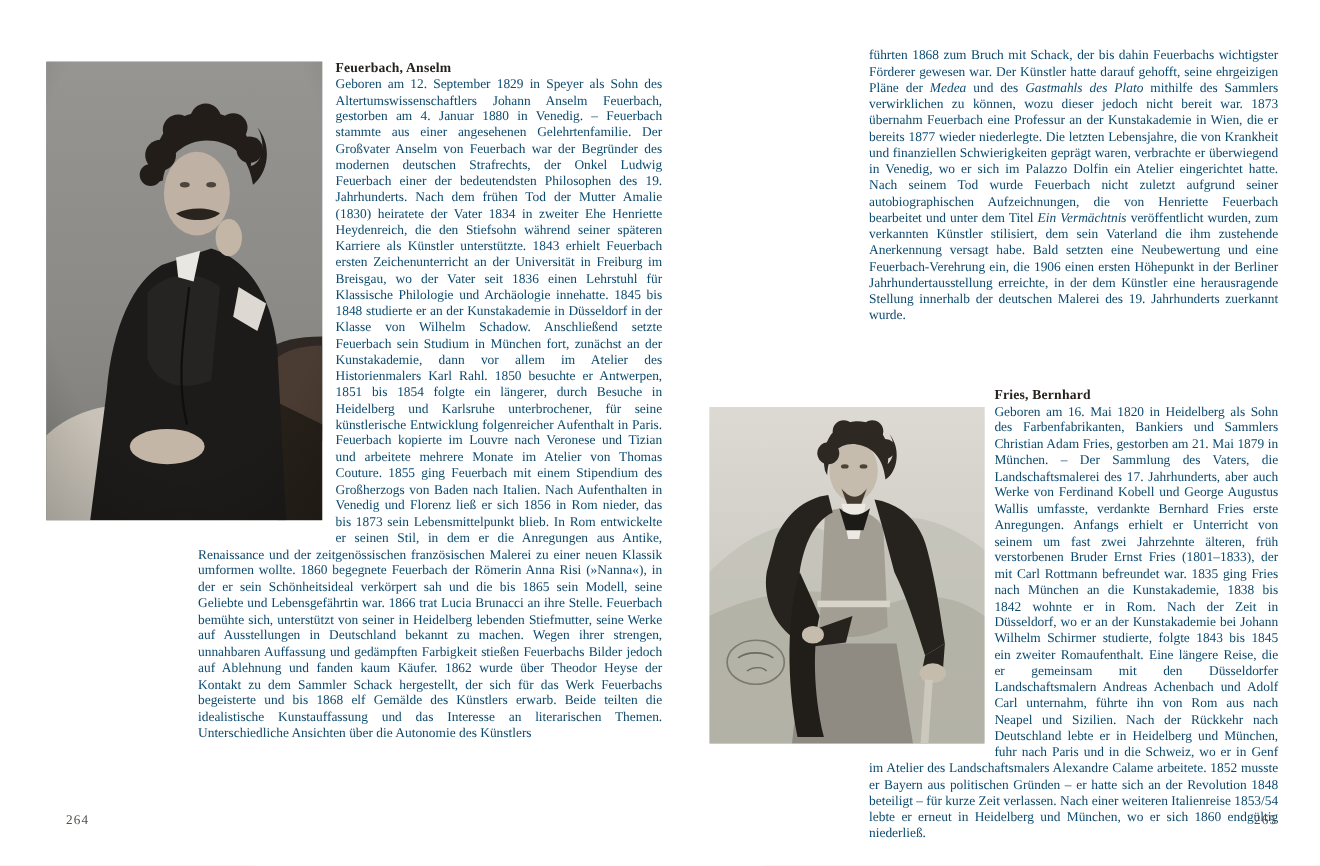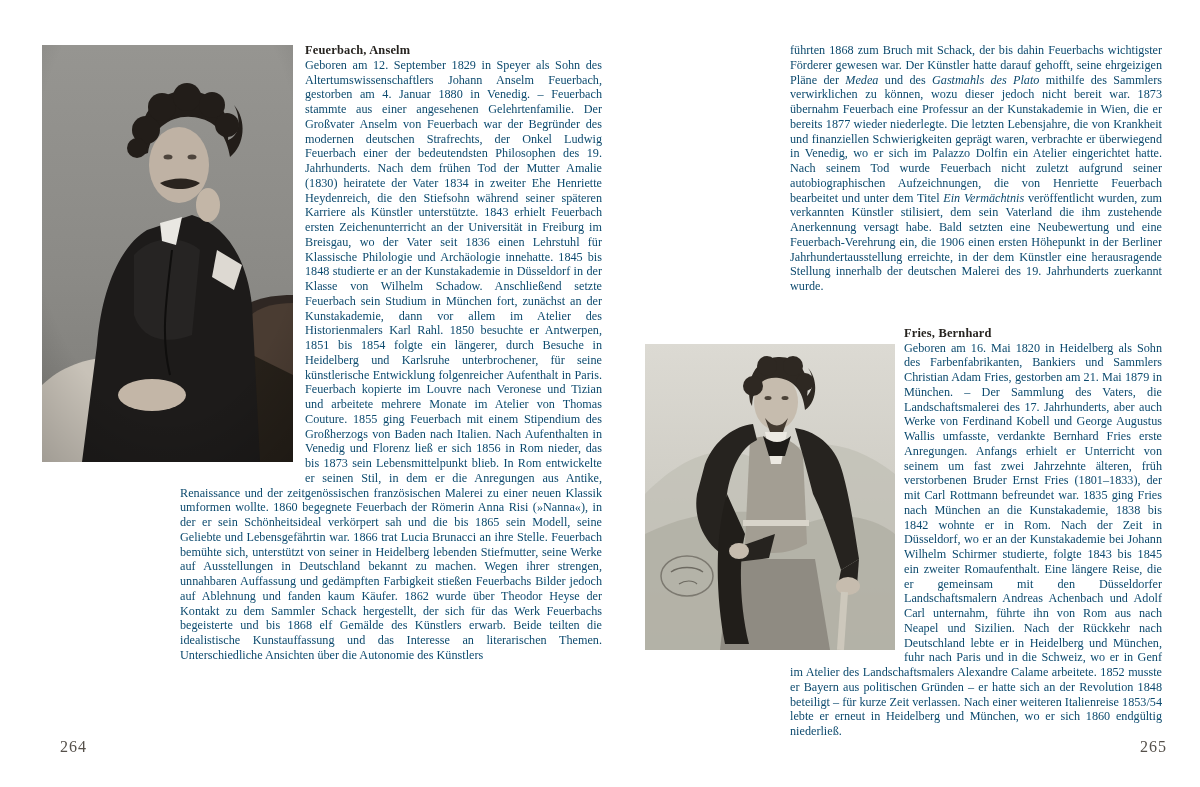--- a/index.html
+++ b/index.html
@@ -2,21 +2,21 @@
 <html lang="de"><head>
 <meta charset="utf-8">
 <style>
   html, body { margin:0; padding:0; }
   body { background:#e8e8e8; font-family:"Liberation Serif", "DejaVu Serif", serif; }
   #spread {
     position:relative; width:1200px; height:787px; background:#ffffff;
     overflow:hidden; color:#332f2b;
   }
   .text-col { font-size:12.2px; line-height:14.75px; }
-  .col-left  { position:absolute; left:180px; top:43px; width:422px; }
+  .col-left  { position:absolute; left:180px; top:54px; width:422px; }
   .col-right { position:absolute; left:790px; top:43px; width:372px; }
   .entry-heading {
     font-size:12.4px; line-height:14.75px; font-weight:bold; margin:0; padding:0;
     color:#26231f; letter-spacing:.2px;
   }
   .body-text {
     margin:0; text-align:justify; hyphens:auto; -webkit-hyphens:auto;
     color:#0c4a6e;
   }
   .it { font-style:italic; }
@@ -25,23 +25,23 @@
     float:left; width:251px; height:417px;
     margin:2px 12px 16px -138px;
     background:#8c8c8c;
   }
   .photo-fries {
     float:left; width:250px; height:306px;
     margin:18px 9px 12px -145px;
     background:#d2d0c9;
   }
   .photo-feuerbach svg, .photo-fries svg { display:block; width:100%; height:100%; }
-  .fries-section { margin-top:32px; }
+  .fries-section { margin-top:58px; }
   .page-number {
-    position:absolute; font-size:16px; color:#55504a; letter-spacing:1px;
+    position:absolute; font-size:12px; color:#55504a; letter-spacing:1px;
   }
   .page-number.left  { left:60px;  top:738px; }
   .page-number.right { left:1140px; top:738px; }
 </style>
 </head>
 <body>
 
 <div id="spread">
 
   <div class="text-col col-left">

